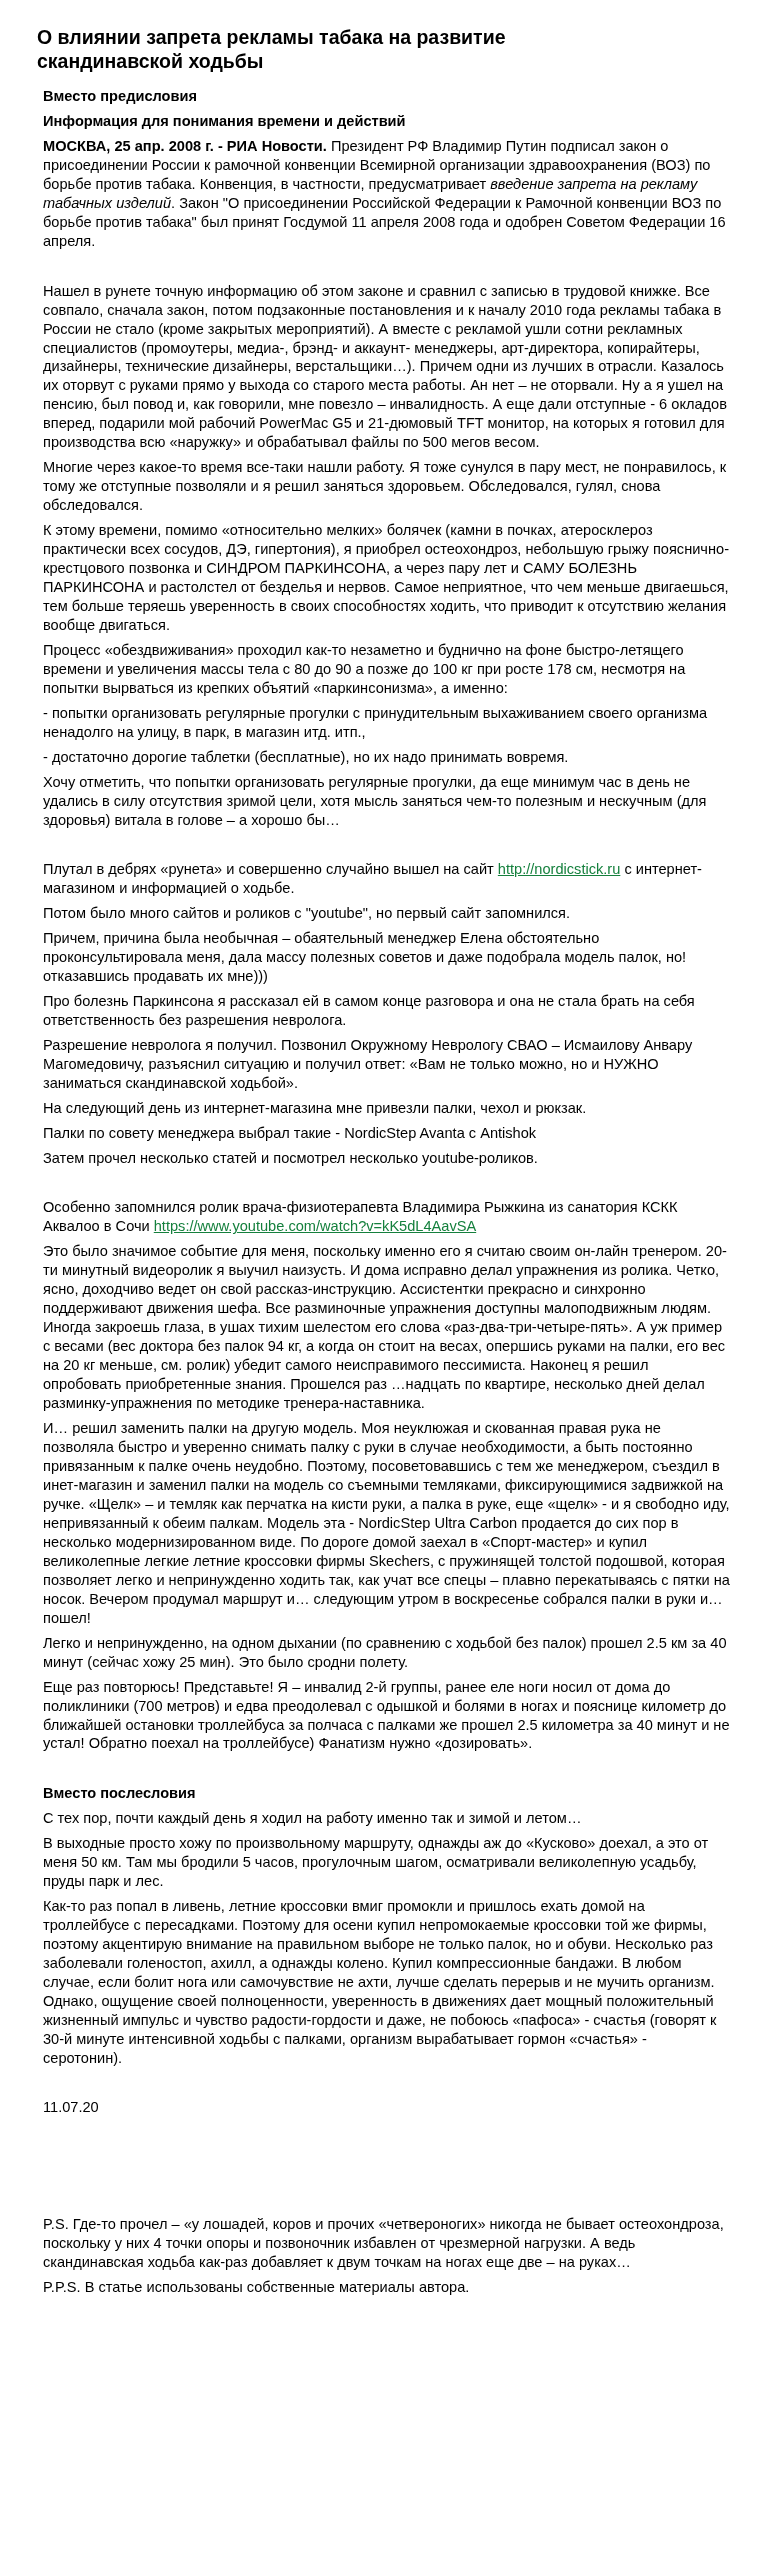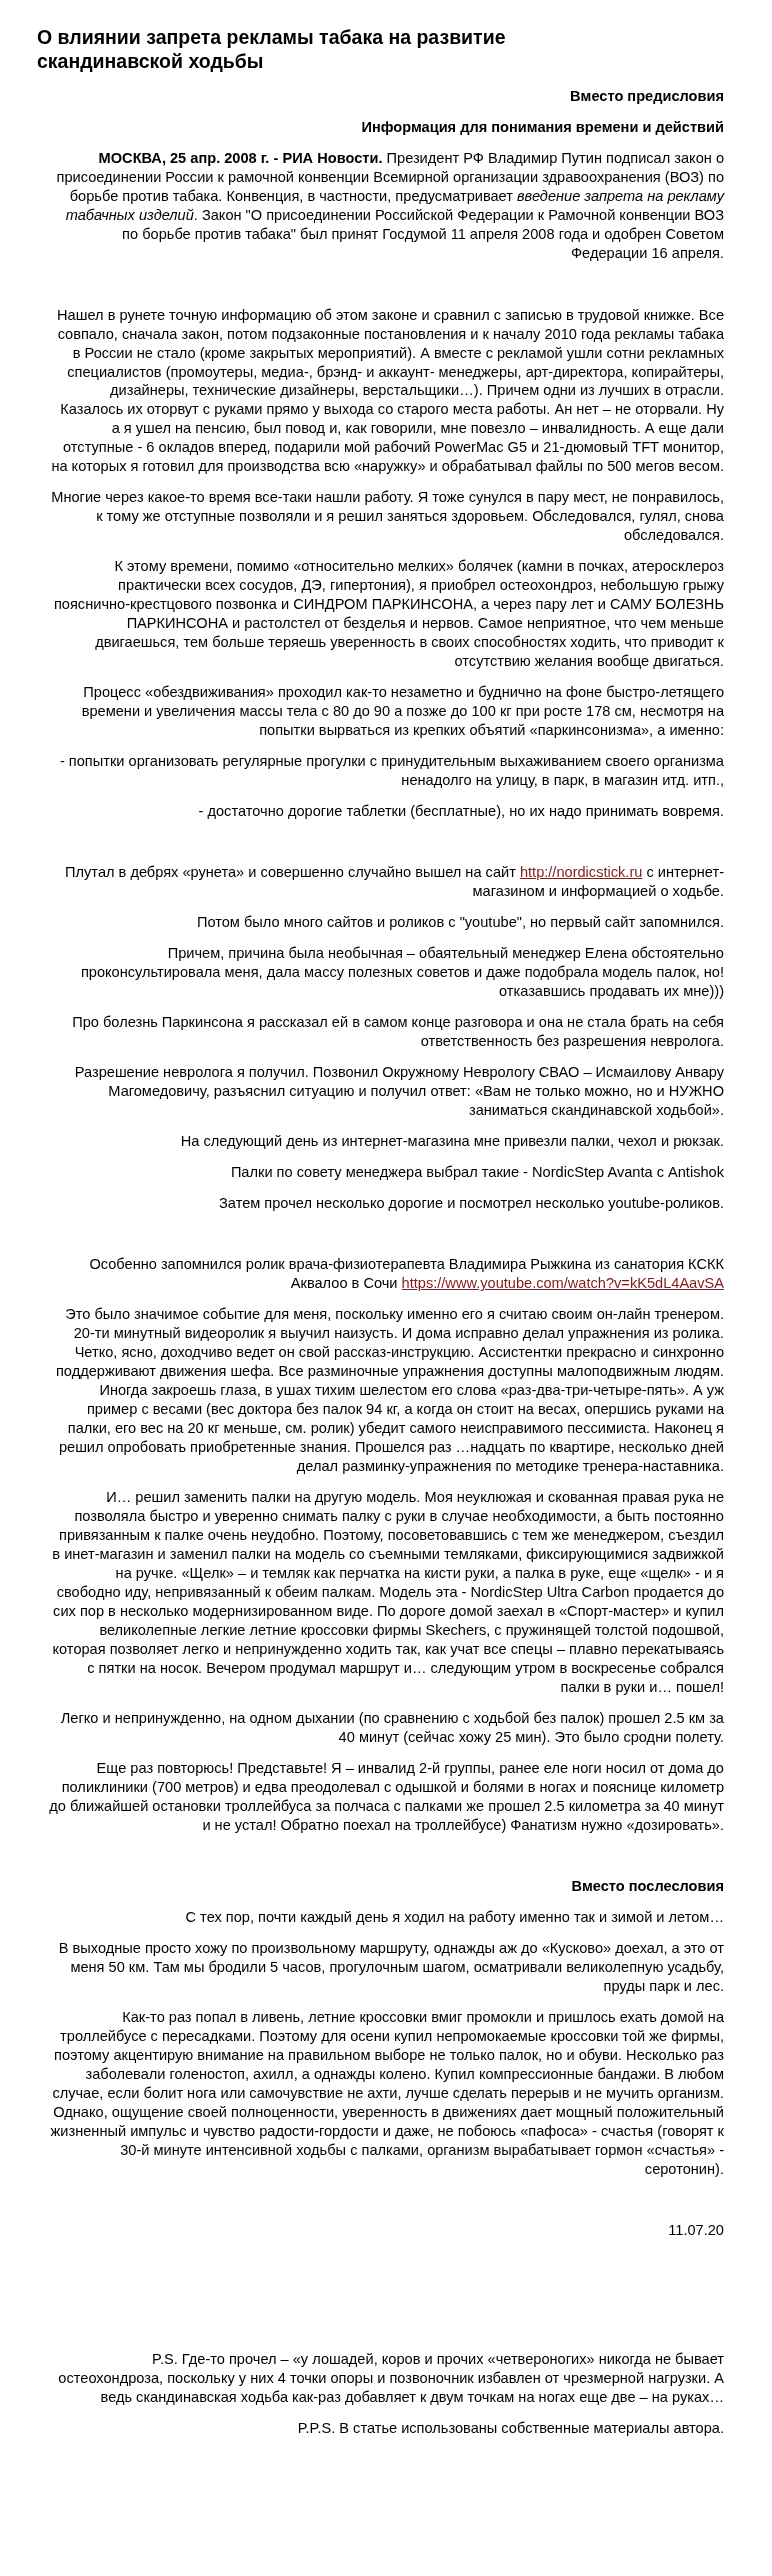--- a/index.html
+++ b/index.html
@@ -22,37 +22,36 @@
     border-radius: 12px;
   }
   h1 {
     margin: 0 0 13.6px 0;
     font-size: 19.5px;
     line-height: 1.25;
     font-weight: 700;
     max-width: 545px;
   }
   p {
-    margin: 12px;
-    text-align: right;
+    margin: 6px;
   }
   .b {
     font-weight: 700;
   }
   em {
     font-style: italic;
   }
   .gap {
     height: 18.5px;
   }
   .biggap {
     height: 86px;
   }
   a.link {
-    color: #7f1d1d;
+    color: #15803d;
     text-decoration: underline;
     cursor: pointer;
     word-break: break-all;
   }
   .source {
     font-size: 11.7px;
   }
 </style>
 </head>
 <body>
@@ -69,33 +68,34 @@
 
   <div class="gap"></div>
 
   <section>
     <p>Нашел в рунете точную информацию об этом законе и сравнил с записью в трудовой книжке. Все совпало, сначала закон, потом подзаконные постановления и к началу 2010 года рекламы табака в России не стало (кроме закрытых мероприятий). А вместе с рекламой ушли сотни рекламных специалистов (промоутеры, медиа-, брэнд- и аккаунт- менеджеры, арт-директора, копирайтеры, дизайнеры, технические дизайнеры, верстальщики…). Причем одни из лучших в отрасли. Казалось их оторвут с руками прямо у выхода со старого места работы. Ан нет – не оторвали. Ну а я  ушел на пенсию, был повод и, как говорили, мне повезло – инвалидность. А еще дали отступные - 6 окладов вперед, подарили   мой рабочий PowerMac G5 и 21-дюмовый TFT монитор, на которых я готовил для производства всю «наружку» и обрабатывал файлы по 500 мегов весом.</p>
     <p>Многие через какое-то время все-таки нашли работу.  Я тоже сунулся в пару мест, не понравилось, к тому же отступные позволяли и я решил заняться здоровьем. Обследовался, гулял, снова обследовался.</p>
     <p>К этому времени, помимо «относительно мелких» болячек (камни в почках, атеросклероз практически всех сосудов, ДЭ, гипертония), я приобрел остеохондроз, небольшую грыжу пояснично-крестцового позвонка и СИНДРОМ ПАРКИНСОНА, а через пару лет и САМУ БОЛЕЗНЬ ПАРКИНСОНА и растолстел от безделья и нервов. Самое неприятное, что чем меньше двигаешься, тем больше теряешь уверенность в своих способностях ходить, что приводит к отсутствию желания вообще двигаться.</p>
     <p>Процесс «обездвиживания» проходил как-то незаметно и буднично на фоне быстро-летящего времени и увеличения массы тела с  80 до 90 а позже до 100 кг при росте 178 см, несмотря на попытки вырваться из крепких объятий «паркинсонизма», а именно:</p>
     <p>- попытки организовать регулярные прогулки с принудительным выхаживанием своего организма ненадолго на улицу, в парк, в магазин итд. итп.,</p>
     <p>- достаточно дорогие таблетки (бесплатные), но их надо принимать вовремя.</p>
+    <p>Хочу отметить, что попытки организовать регулярные прогулки, да еще минимум час в день не удались в силу отсутствия зримой цели, хотя мысль заняться чем-то полезным и нескучным (для здоровья) витала в голове – а хорошо бы…</p>
   </section>
 
   <div class="gap"></div>
 
   <section>
     <p><span>Плутал в дебрях «рунета» и совершенно случайно вышел на сайт </span><a class="link" href="#">http://nordicstick.ru</a><span> с интернет-магазином и информацией о ходьбе.</span></p>
     <p>Потом было много сайтов и роликов с "youtube", но первый сайт запомнился.</p>
     <p>Причем, причина была необычная – обаятельный менеджер Елена обстоятельно проконсультировала меня, дала массу полезных советов и даже подобрала модель палок, но! отказавшись продавать их мне)))</p>
     <p>Про болезнь Паркинсона я рассказал ей в самом конце разговора и она не стала брать на себя ответственность без разрешения невролога.</p>
     <p>Разрешение невролога я получил. Позвонил Окружному Неврологу СВАО – Исмаилову Анвару Магомедовичу, разъяснил ситуацию и получил ответ: «Вам не только можно, но и НУЖНО заниматься скандинавской ходьбой».</p>
     <p>На следующий день из интернет-магазина мне привезли палки, чехол и рюкзак.</p>
     <p>Палки по совету менеджера выбрал такие - NordicStep Avanta с Antishok</p>
-    <p>Затем прочел несколько дорогие и посмотрел несколько youtube-роликов.</p>
+    <p>Затем прочел несколько статей и посмотрел несколько youtube-роликов.</p>
   </section>
 
   <div class="gap"></div>
 
   <section>
     <p><span>Особенно запомнился ролик врача-физиотерапевта Владимира Рыжкина из санатория КСКК Аквалоо в Сочи </span><a class="link" href="#">https://www.youtube.com/watch?v=kK5dL4AavSA</a></p>
     <p>Это было значимое событие для меня, поскольку именно его я считаю своим он-лайн тренером. 20-ти минутный видеоролик я выучил наизусть. И дома исправно делал упражнения  из ролика. Четко, ясно, доходчиво ведет он свой рассказ-инструкцию. Ассистентки прекрасно и синхронно поддерживают движения шефа. Все разминочные упражнения доступны малоподвижным людям. Иногда закроешь глаза, в ушах  тихим шелестом его слова «раз-два-три-четыре-пять». А уж пример с весами (вес доктора без палок 94 кг, а когда он стоит на весах, опершись руками на палки, его вес на 20 кг меньше, см. ролик) убедит самого неисправимого пессимиста. Наконец я решил опробовать приобретенные знания. Прошелся раз …надцать по квартире, несколько дней делал разминку-упражнения по методике тренера-наставника.</p>
     <p>И…  решил заменить палки на другую модель. Моя неуклюжая и скованная правая рука не позволяла быстро и уверенно снимать палку с руки в случае необходимости, а быть постоянно привязанным к палке очень неудобно. Поэтому, посоветовавшись с тем же менеджером, съездил в инет-магазин и заменил палки на модель со съемными темляками, фиксирующимися задвижкой на ручке. «Щелк» – и темляк как перчатка на кисти руки, а палка в руке, еще «щелк» - и я свободно иду, непривязанный к обеим палкам. Модель эта - NordicStep Ultra Carbon продается до сих пор в несколько модернизированном виде. По дороге домой заехал в «Спорт-мастер» и купил великолепные легкие летние кроссовки фирмы Skechers, с пружинящей толстой подошвой, которая позволяет легко и непринужденно ходить так, как учат все спецы – плавно перекатываясь с пятки на носок. Вечером продумал маршрут и… следующим утром в воскресенье  собрался палки в руки и… пошел!</p>
     <p>Легко и непринужденно, на одном дыхании (по сравнению с ходьбой без палок) прошел 2.5 км за 40 минут (сейчас хожу 25 мин). Это было сродни полету.</p>
     <p>Еще раз повторюсь! Представьте! Я – инвалид 2-й группы, ранее еле ноги носил от дома до поликлиники (700 метров) и едва преодолевал с одышкой и болями в ногах и пояснице километр до ближайшей остановки троллейбуса за полчаса с палками же прошел 2.5 километра за 40 минут и не устал! Обратно поехал на троллейбусе) Фанатизм нужно «дозировать».</p>

